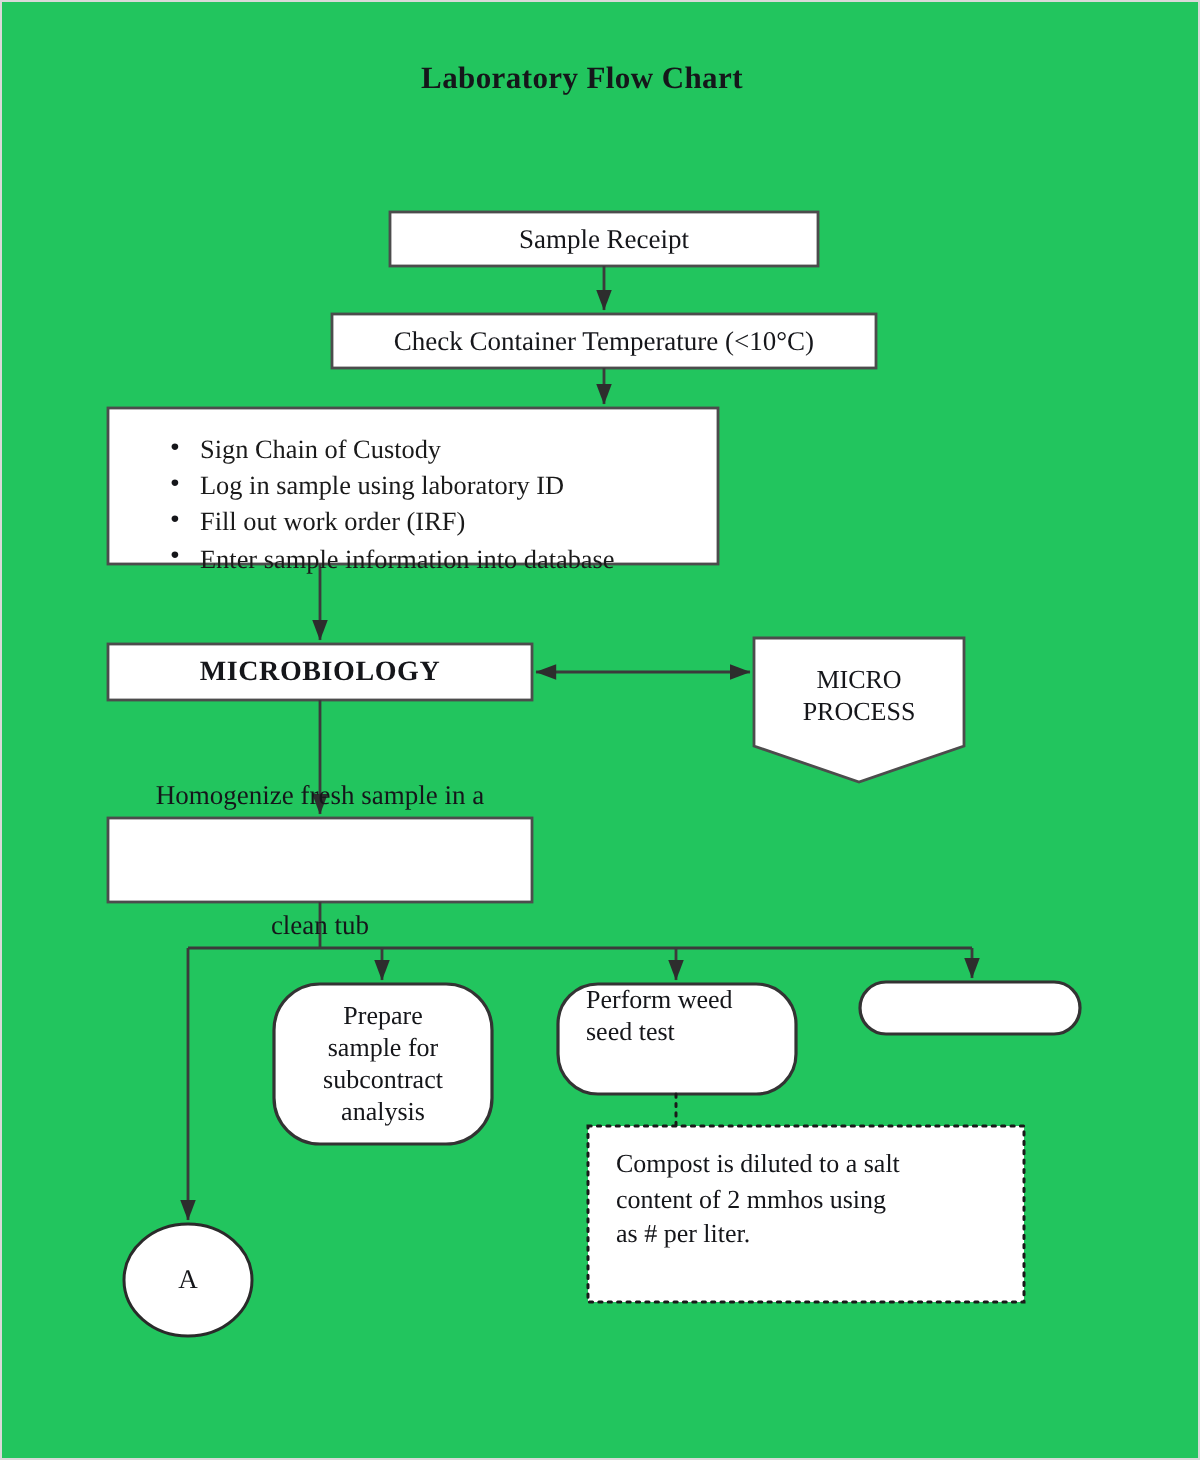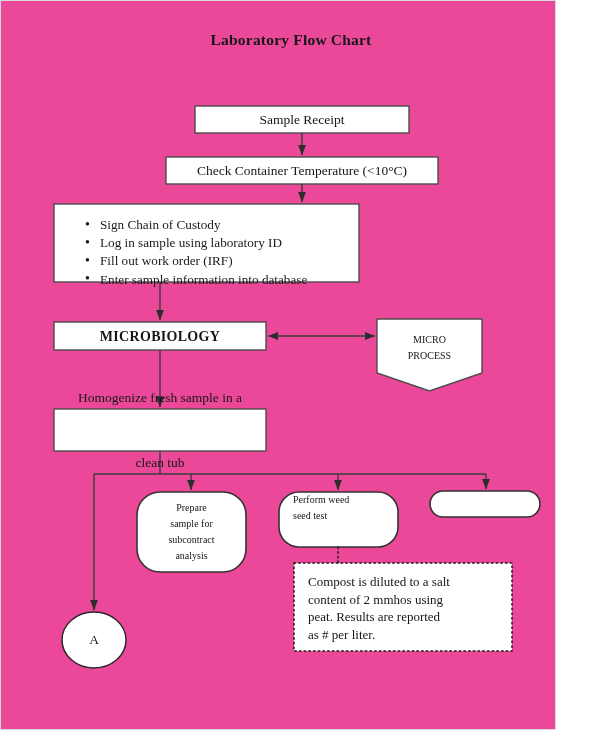--- a/index.html
+++ b/index.html
@@ -10,25 +10,25 @@
   }
   body {
     width: 600px;
     height: 730px;
     font-family: "Liberation Serif", "DejaVu Serif", serif;
     color: #1a1a1a;
     overflow: hidden;
   }
   #page {
     position: relative;
-    width: 556px;
+    width: 600px;
     height: 730px;
     box-sizing: border-box;
     border: 1px solid #d9d9d9;
-    background: #ec4899;
+    background: #22c55e;
   }
   #chart-title {
     position: absolute;
     left: 0;
     top: 30px;
     width: 580px;
     text-align: center;
     font-size: 15.5px;
     font-weight: bold;
     letter-spacing: 0.2px;
@@ -88,21 +88,21 @@
   .node-label.bold {
     font-weight: bold;
     font-size: 14px;
     letter-spacing: 0.3px;
   }
   .node-label.left {
     justify-content: flex-start;
     text-align: left;
   }
   .node-label.small {
-    font-size: 10px;
+    font-size: 13px;
     line-height: 16px;
     text-align: center;
   }
   .bullet-box {
     position: absolute;
     box-sizing: border-box;
     padding: 8px 10px 6px 26px;
     font-size: 13.2px;
     line-height: 18.2px;
   }
@@ -238,19 +238,18 @@
 
   <div class="node-label small left" style="left:292px; top:491px; width:105px; height:55px; flex-direction:column; align-items:flex-start;">
     <span>Perform weed</span>
     <span>seed test</span>
   </div>
 
 
   <div class="note-text" style="left:293px; top:562px; width:218px; height:88px;">
     <div>Compost is diluted to a salt</div>
     <div>content of 2 mmhos using</div>
-    <div>peat.  Results are reported</div>
     <div>as # per liter.</div>
   </div>
 
   <div class="circle-label" style="left:61px; top:611px; width:64px; height:56px;">A</div>
 
 </div>
 
 </body></html>

